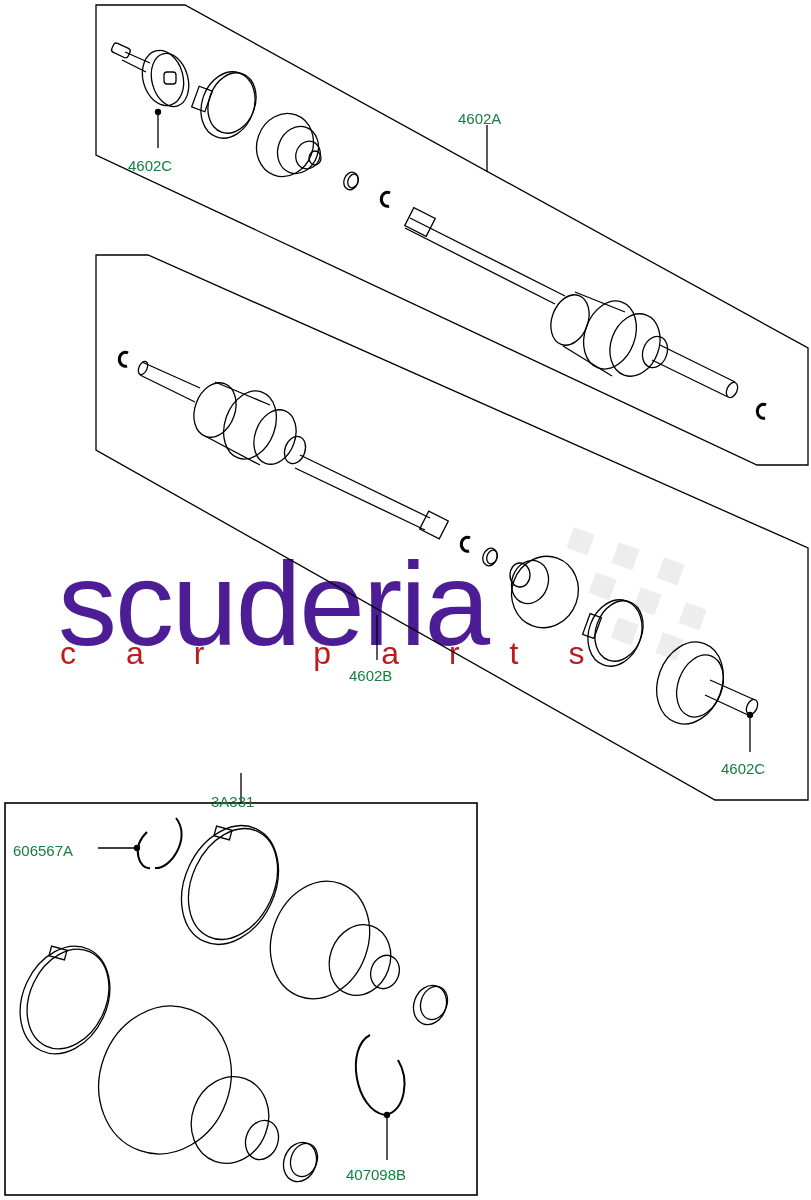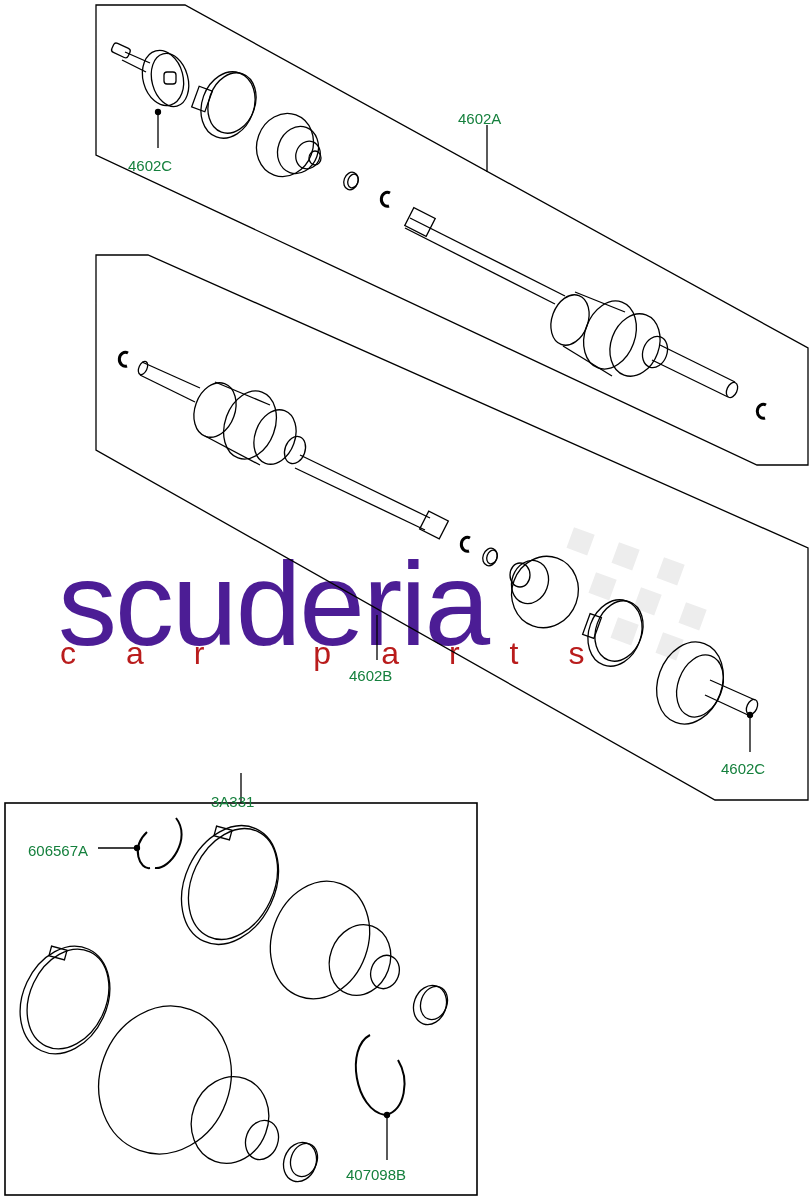--- a/index.html
+++ b/index.html
@@ -165,14 +165,14 @@
     <circle cx="387" cy="1115" r="2.5" fill="#000"></circle>
     <line x1="387" y1="1115" x2="387" y2="1160"></line>
   </g>
 </svg>
 
 <div class="callout" style="left:458px;top:110px;">4602A</div>
 <div class="callout" style="left:128px;top:157px;">4602C</div>
 <div class="callout" style="left:349px;top:667px;">4602B</div>
 <div class="callout" style="left:721px;top:760px;">4602C</div>
 <div class="callout" style="left:211px;top:752px;margin-top:41px;">3A331</div>
-<div class="callout" style="left:28px;top:842px;">606567A</div>
+<div class="callout" style="left:13px;top:842px;">606567A</div>
 <div class="callout" style="left:346px;top:1166px;">407098B</div>
 
 </body></html>

